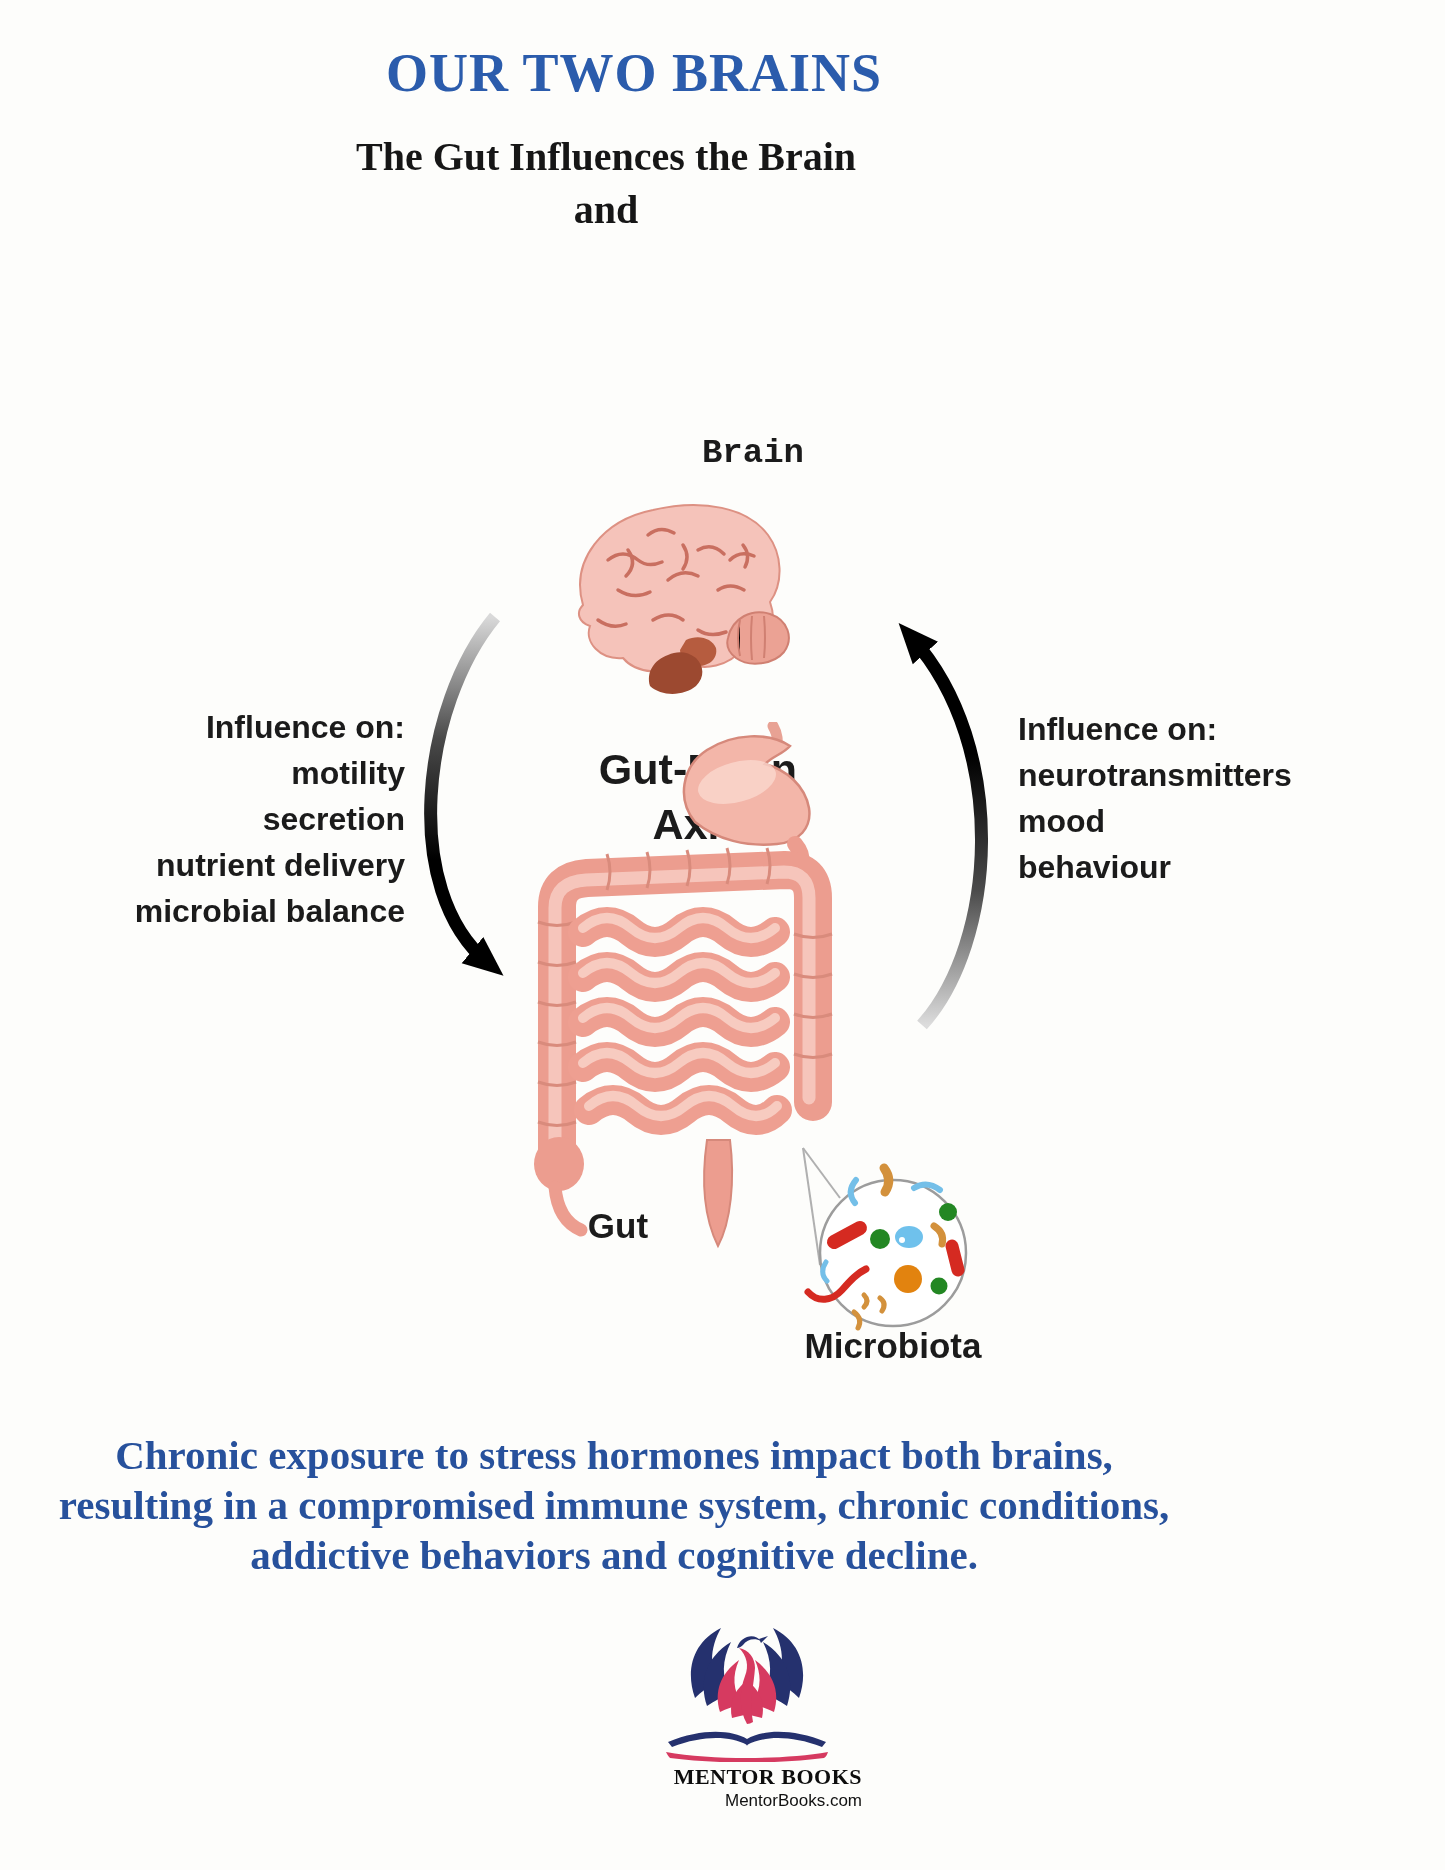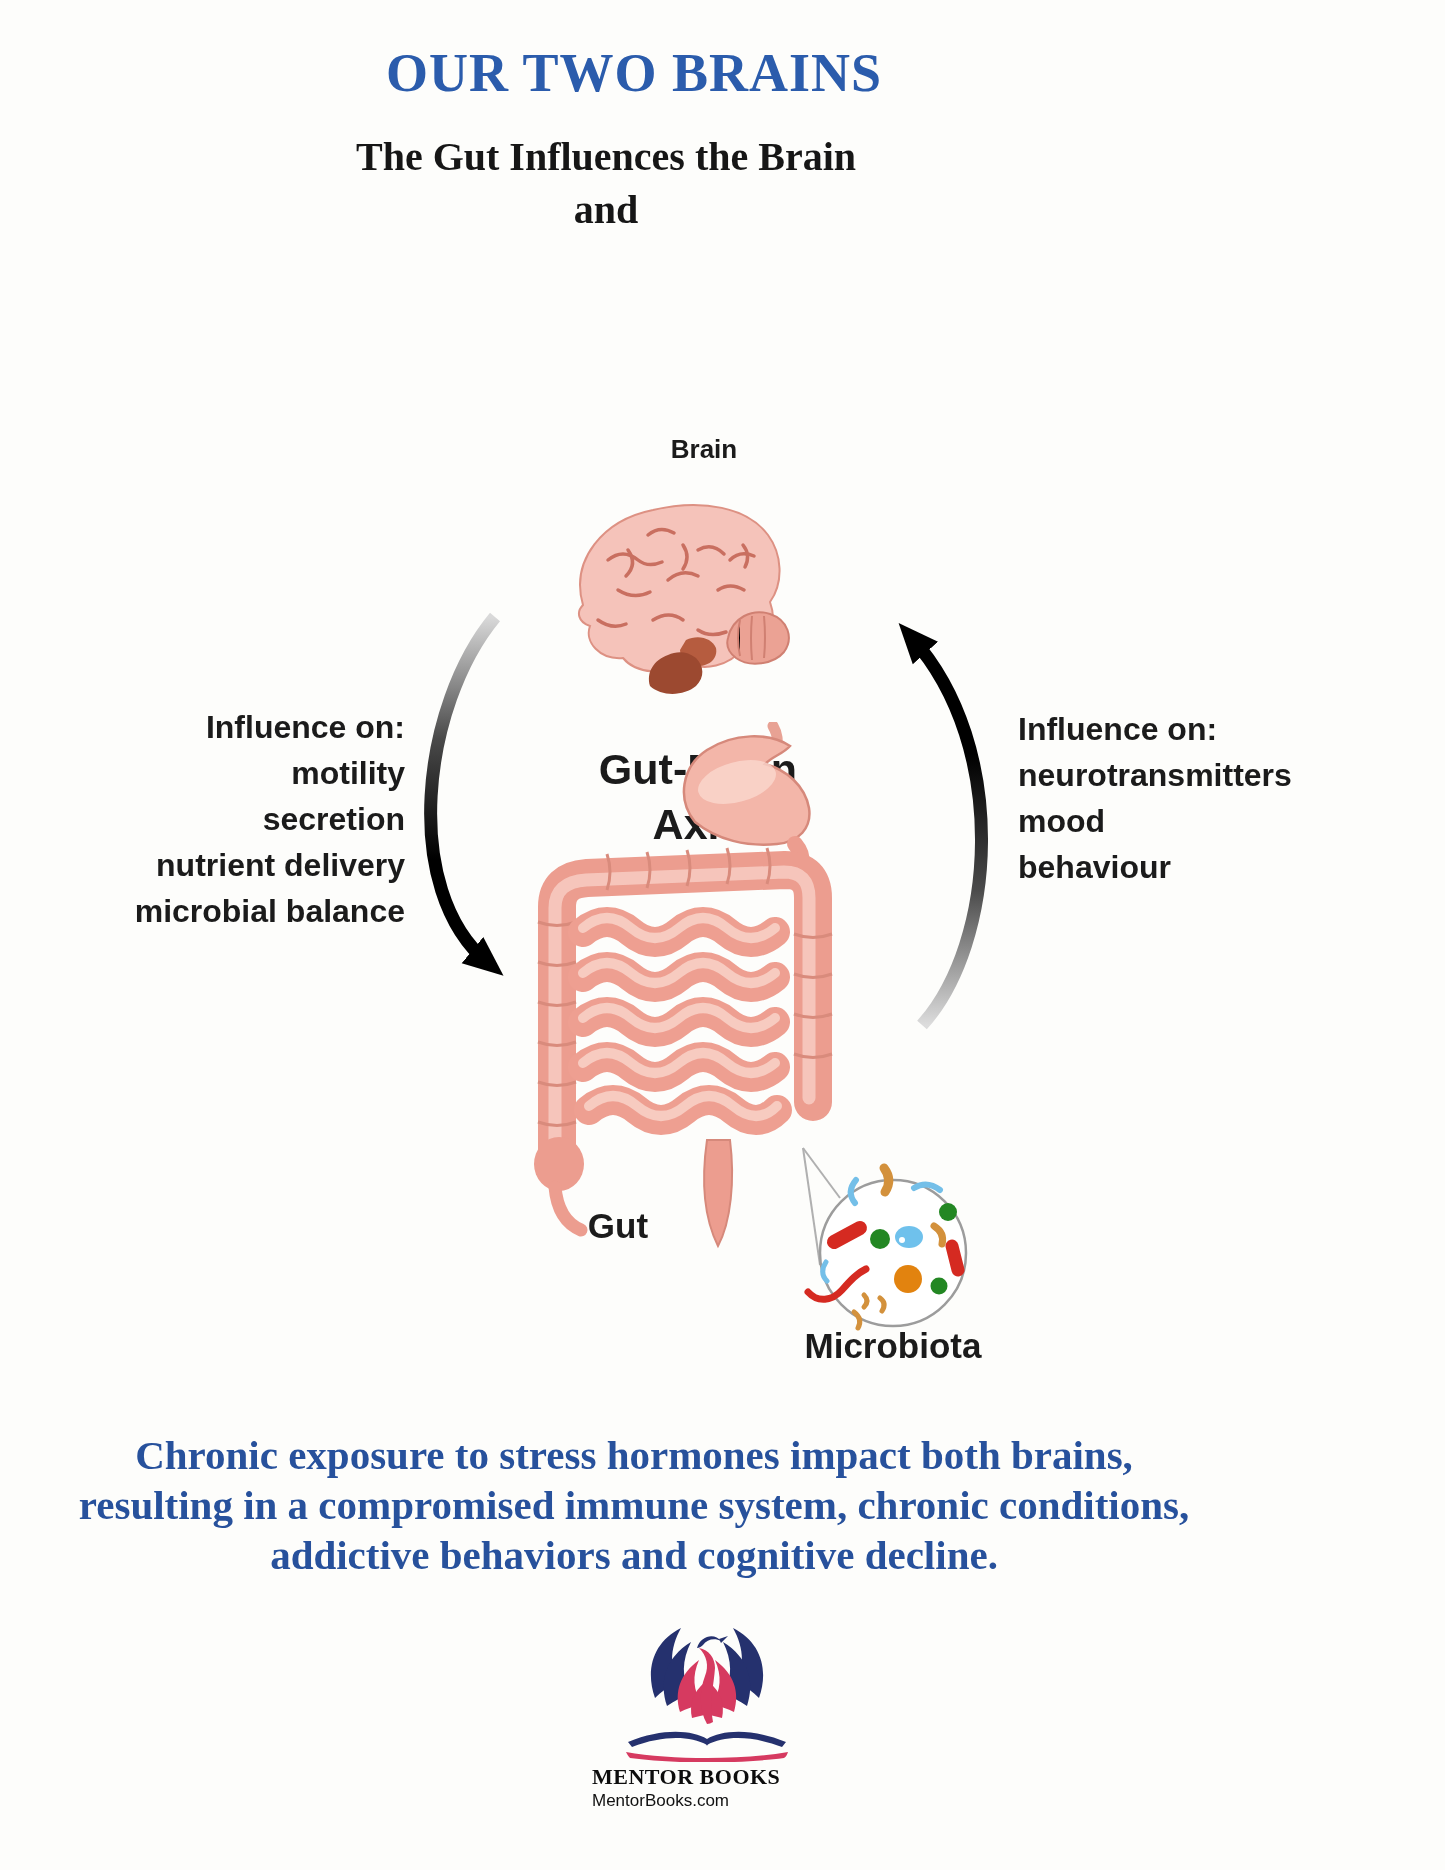--- a/index.html
+++ b/index.html
@@ -13,33 +13,33 @@
     left:0;top:42px;width:1212px;text-align:center;
     font-family:"Liberation Serif",serif;font-weight:bold;font-size:54px;
     color:var(--title-blue,#2b5cac);letter-spacing:1px;padding-left:28px;
   }
   .subtitle{
     left:0;top:130px;width:1212px;text-align:center;
     font-family:"Liberation Serif",serif;font-weight:bold;
     font-size:40px;line-height:53px;color:#161616;
   }
   .dlabel{font-weight:bold;color:var(--label-black,#1b1b1b);}
-  .brain-label{left:604px;top:434px;width:200px;text-align:center;font-size:26px;}
+  .brain-label{left:604px;top:434px;width:200px;text-align:right;font-size:34px;font-family:Liberation Mono, monospace;}
   .axis-label{left:545px;top:742px;width:306px;text-align:center;font-size:43px;line-height:55px;}
   .gut-label{left:560px;top:1206px;width:116px;text-align:center;font-size:35px;}
   .microbiota-label{left:768px;top:1326px;width:250px;text-align:center;font-size:35px;}
   .influence{font-size:32px;line-height:46px;font-weight:bold;color:var(--label-black,#1b1b1b);}
   .influence-left{left:55px;top:704px;width:350px;text-align:right;}
   .influence-right{left:1018px;top:706px;width:350px;text-align:left;}
   .statement{
-    left:76px;top:1430px;width:1116px;text-align:center;
+    left:56px;top:1430px;width:1116px;text-align:center;
     font-family:"Liberation Serif",serif;font-weight:bold;font-size:41px;line-height:50px;
     color:var(--statement-blue,#27519c);
   }
-  .logo{left:592px;top:1622px;width:230px;text-align:left;}
+  .logo{left:632px;top:1622px;width:230px;text-align:right;}
   .logo svg{display:block;margin:0 auto;}
   .publisher-name{
     font-family:"Liberation Serif",serif;font-weight:bold;font-size:22px;
     letter-spacing:0.5px;color:#0d0d0d;margin-top:2px;
   }
   .publisher-site{font-size:17px;color:#111;margin-top:1px;}
 </style>
 </head>
 <body>
 

